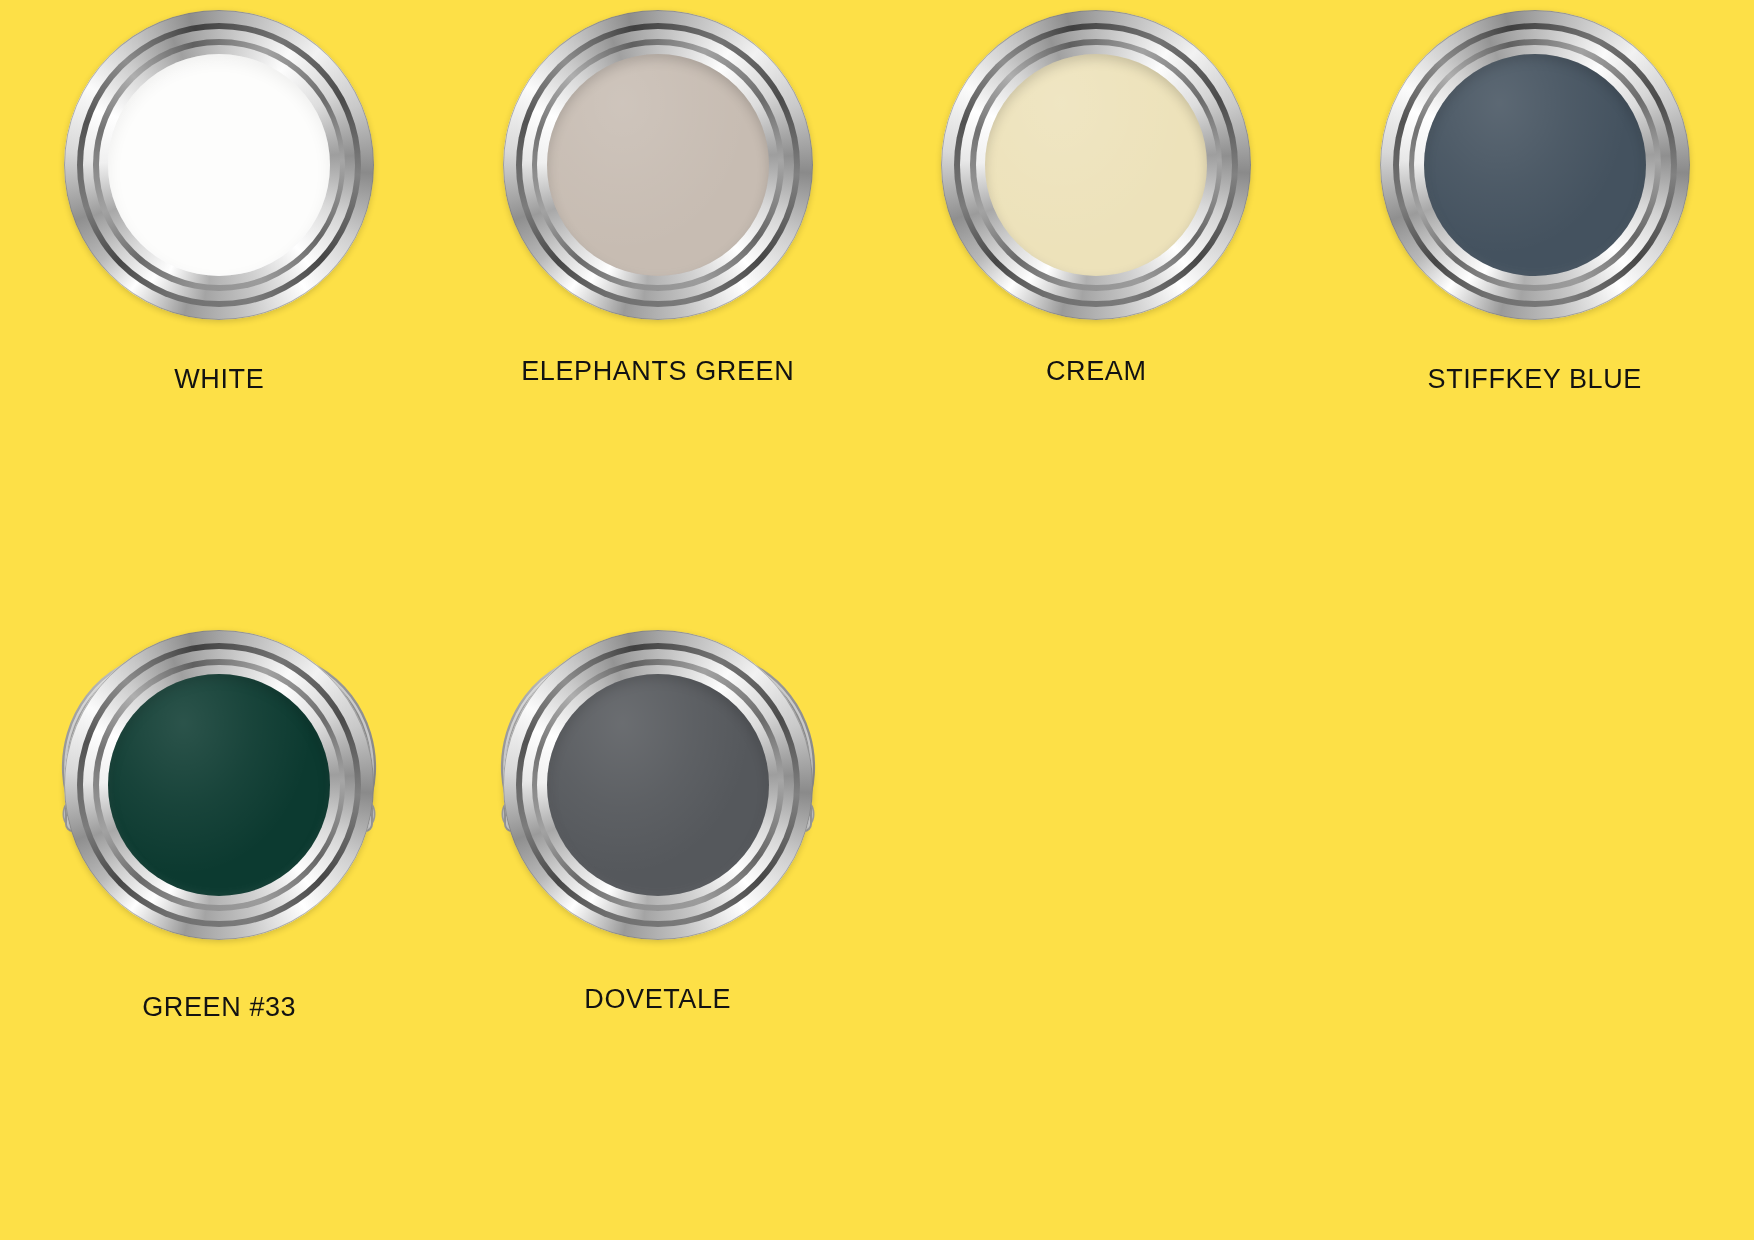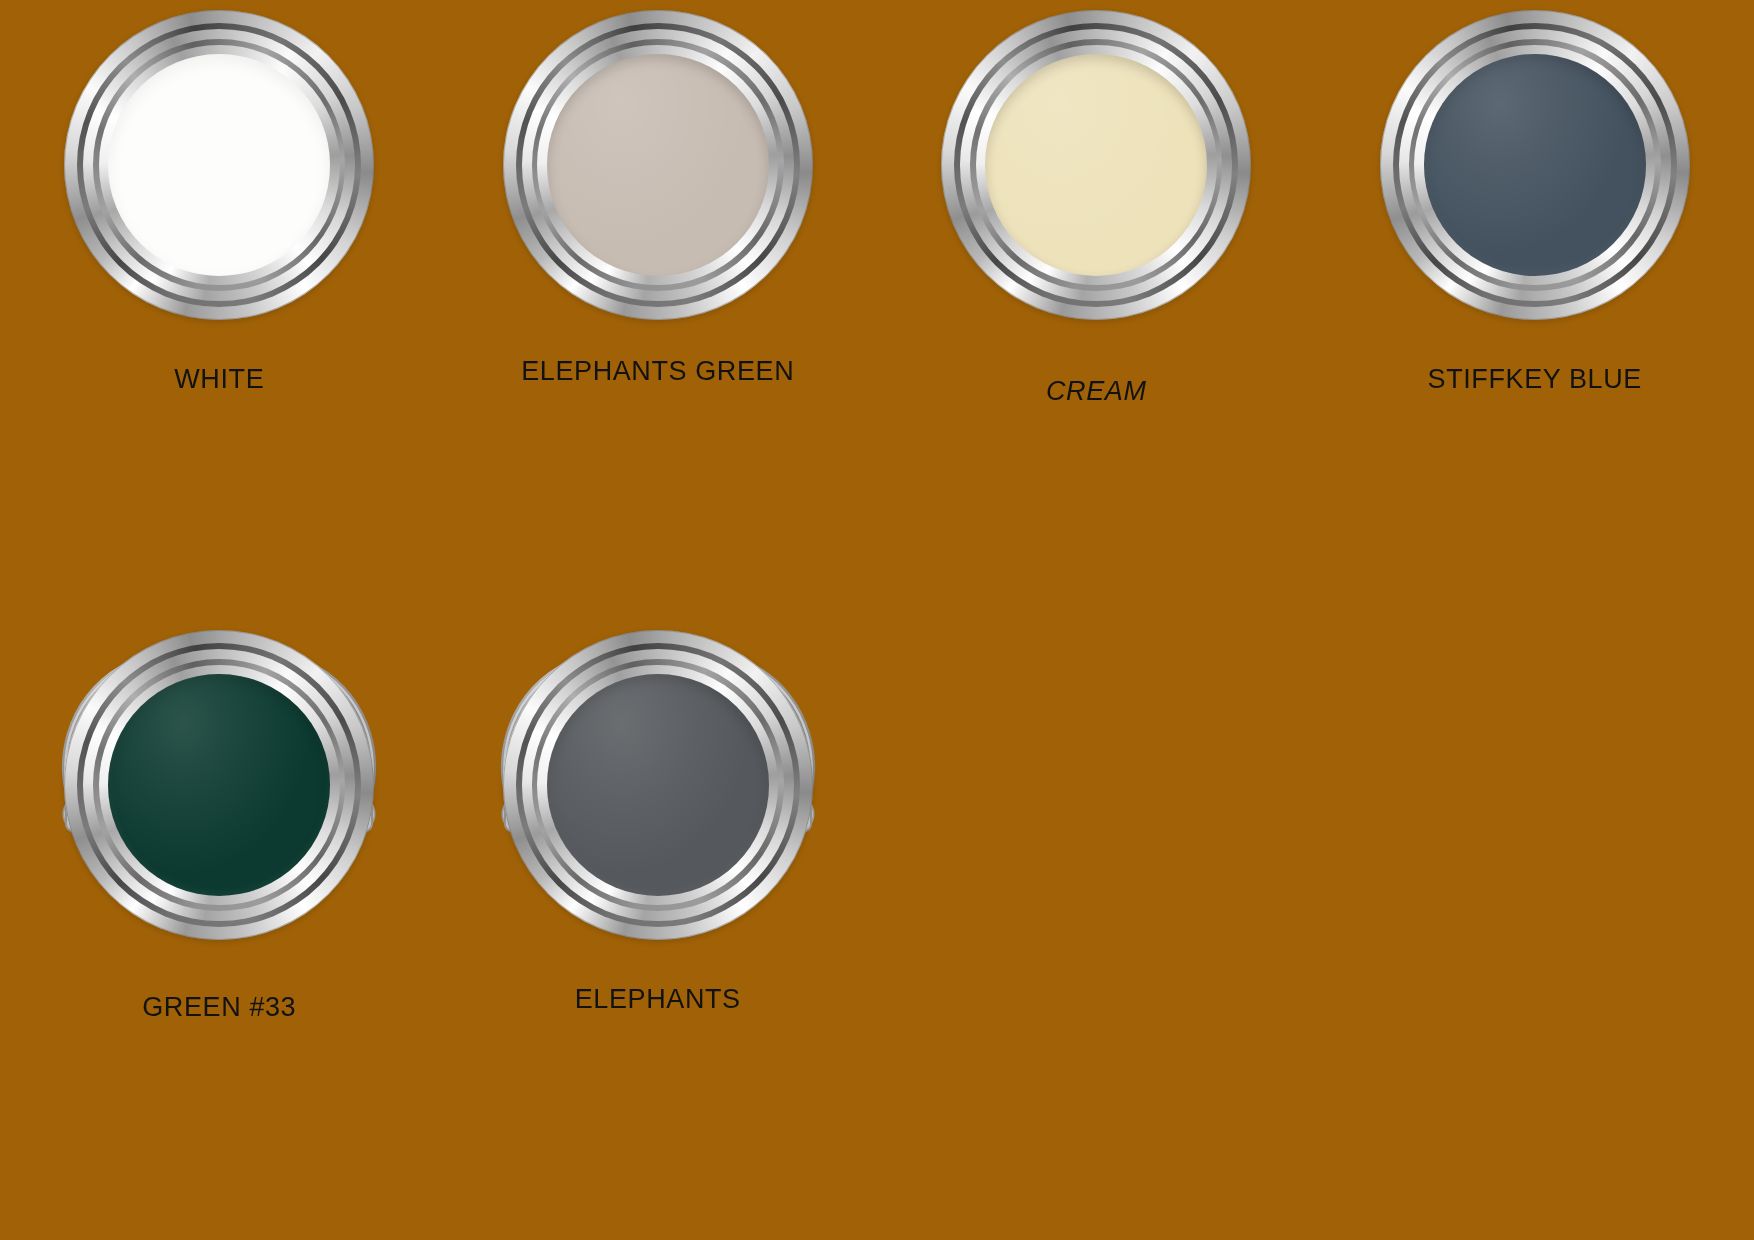--- a/index.html
+++ b/index.html
@@ -13,21 +13,21 @@
     height: 1240px;
     font-family: "Liberation Sans", sans-serif;
     overflow: hidden;
     position: relative;
   }
 
   #stage {
     position: relative;
     width: 1754px;
     height: 1240px;
-    background: #a16207;
+    background: #fde047;
   }
 
   
   .grid {
     position: absolute;
     left: 0;
     top: 0;
     width: 1754px;
     height: 1240px;
     display: grid;
@@ -283,21 +283,21 @@
       <div class="cell">
         <div class="tin-wrap">
           <div class="tin">
             <div class="ring-a"></div>
             <div class="ring-b"></div>
             <div class="ring-c"></div>
             <div class="ring-d"></div>
             <div class="paint" style="background: rgb(237, 226, 186);"></div>
           </div>
         </div>
-        <div class="label" style="margin-top: 46px; color: rgb(18, 18, 18); font-style: italic;">CREAM</div>
+        <div class="label" style="margin-top: 26px; color: rgb(18, 18, 18);">CREAM</div>
       </div>
       <div class="cell">
         <div class="tin-wrap">
           <div class="tin">
             <div class="ring-a"></div>
             <div class="ring-b"></div>
             <div class="ring-c"></div>
             <div class="ring-d"></div>
             <div class="paint" style="background: rgb(68, 82, 95);"></div>
           </div>
@@ -367,16 +367,16 @@
   <rect x="318" y="186" width="19" height="30" rx="7" fill="#cfcfcf" stroke="#9a9a9a" stroke-width="2"></rect>
 </svg>
           <div class="tin">
             <div class="ring-a"></div>
             <div class="ring-b"></div>
             <div class="ring-c"></div>
             <div class="ring-d"></div>
             <div class="paint" style="background: rgb(85, 88, 92);"></div>
           </div>
         </div>
-        <div class="label" style="margin-top: 34px; color: rgb(18, 18, 18);">ELEPHANTS</div>
+        <div class="label" style="margin-top: 34px; color: rgb(18, 18, 18);">DOVETALE</div>
       </div>
     </div>
 </div>
 
 </body></html>

